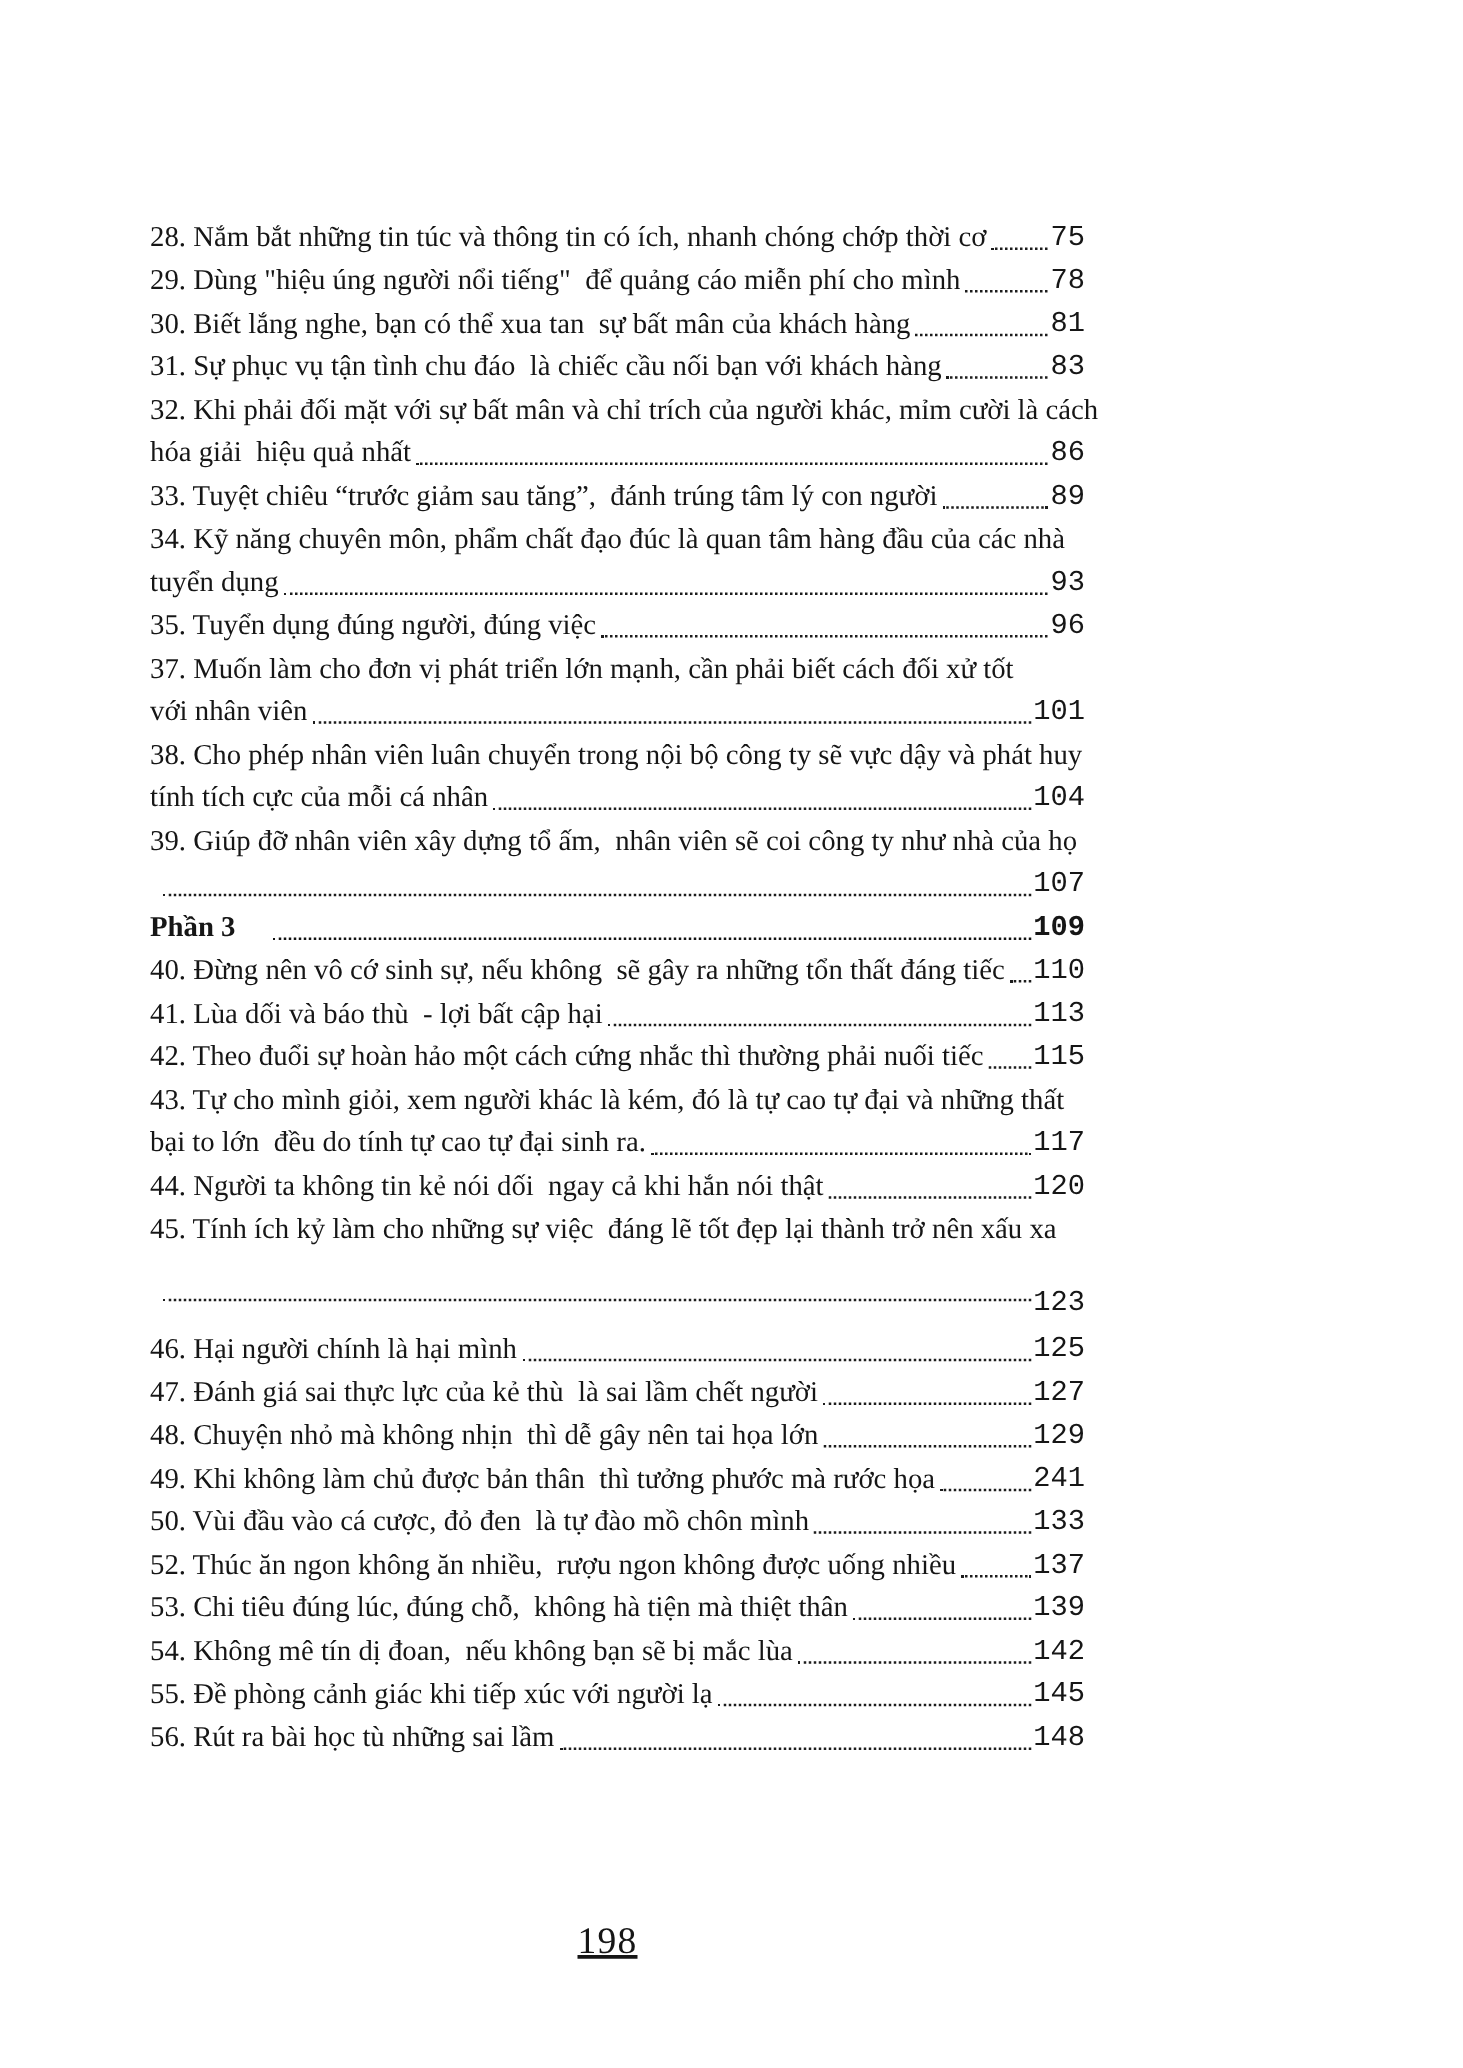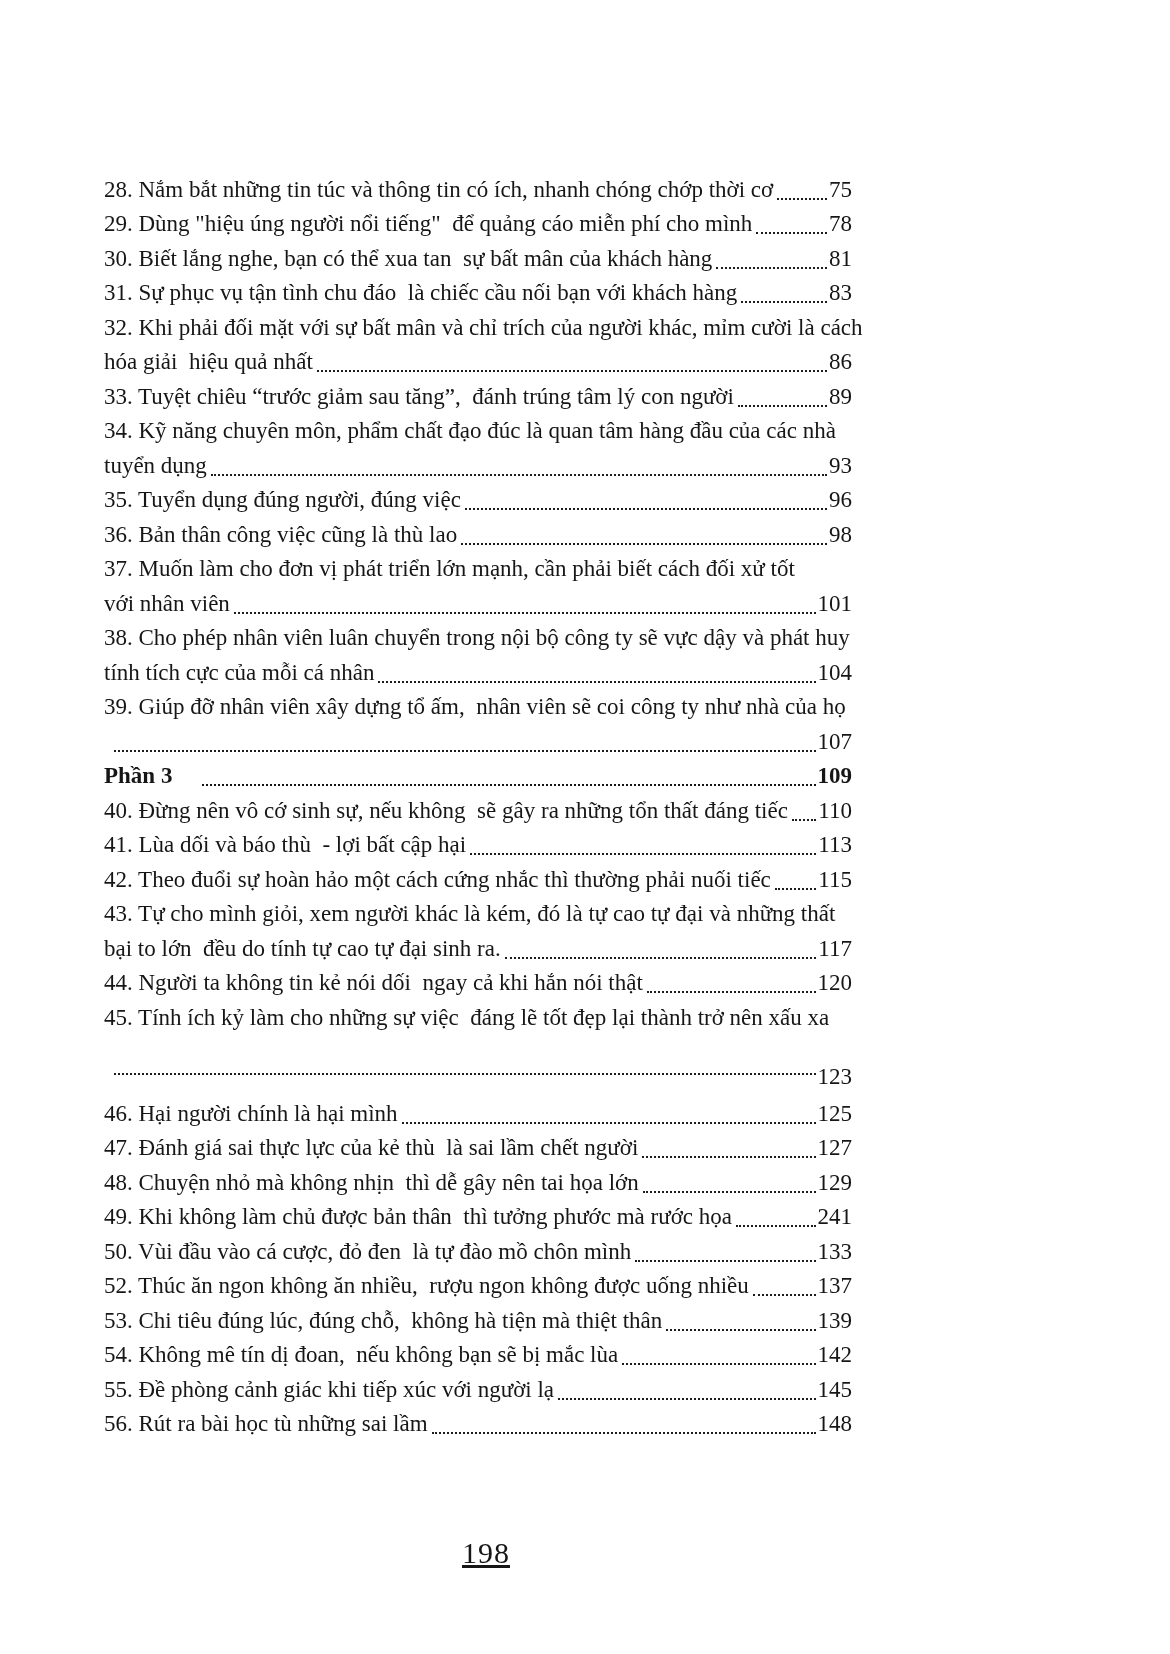--- a/index.html
+++ b/index.html
@@ -6,39 +6,39 @@
   body{
     width:1170px;height:1654px;
     background:#ffffff;
     position:relative;
     font-family:"Liberation Serif", serif;
     color:#161616;
     overflow:hidden;
   }
   .toc{
     position:absolute;
-    left:104px;
+    left:120px;
     top:170px;
     width:748px;
   }
   .row{
     display:flex;
     align-items:flex-end;
     height:34.5px;
     font-size:23px;
     line-height:30px;
   }
   .row .t{white-space:pre;}
   .row .leader{
     flex:1 1 auto;
     min-width:10px;
     border-bottom:2.5px dotted #1c1c1c;
     margin:0 2px 5px 4px;
   }
-  .row .page{white-space:pre;}
+  .row .page{white-space:pre;font-family:Liberation Mono, monospace;}
   .row.gap{margin-top:27px;align-items:center;}
   .row.leader-only .leader{margin-left:10px;}
   .row.heading{font-weight:bold;}
   .row.heading .label{margin-right:26px;}
   .row.heading .leader{border-bottom:2.5px dotted #111;}
   .footer{
     position:absolute;
     top:1536px;
     left:112px;
     width:748px;
@@ -102,25 +102,20 @@
     <span class="leader"></span>
     <span class="page">93</span>
   </div>
 
   <div class="row">
     <span class="t">35. Tuyển dụng đúng người, đúng việc</span>
     <span class="leader"></span>
     <span class="page">96</span>
   </div>
 
-  <div class="row">
-    <span class="t">36. Bản thân công việc cũng là thù lao</span>
-    <span class="leader"></span>
-    <span class="page">98</span>
-  </div>
 
   <div class="row">
     <span class="t">37. Muốn làm cho đơn vị phát triển lớn mạnh, cần phải biết cách đối xử tốt</span>
   </div>
 
   <div class="row">
     <span class="t">với nhân viên</span>
     <span class="leader"></span>
     <span class="page">101</span>
   </div>

